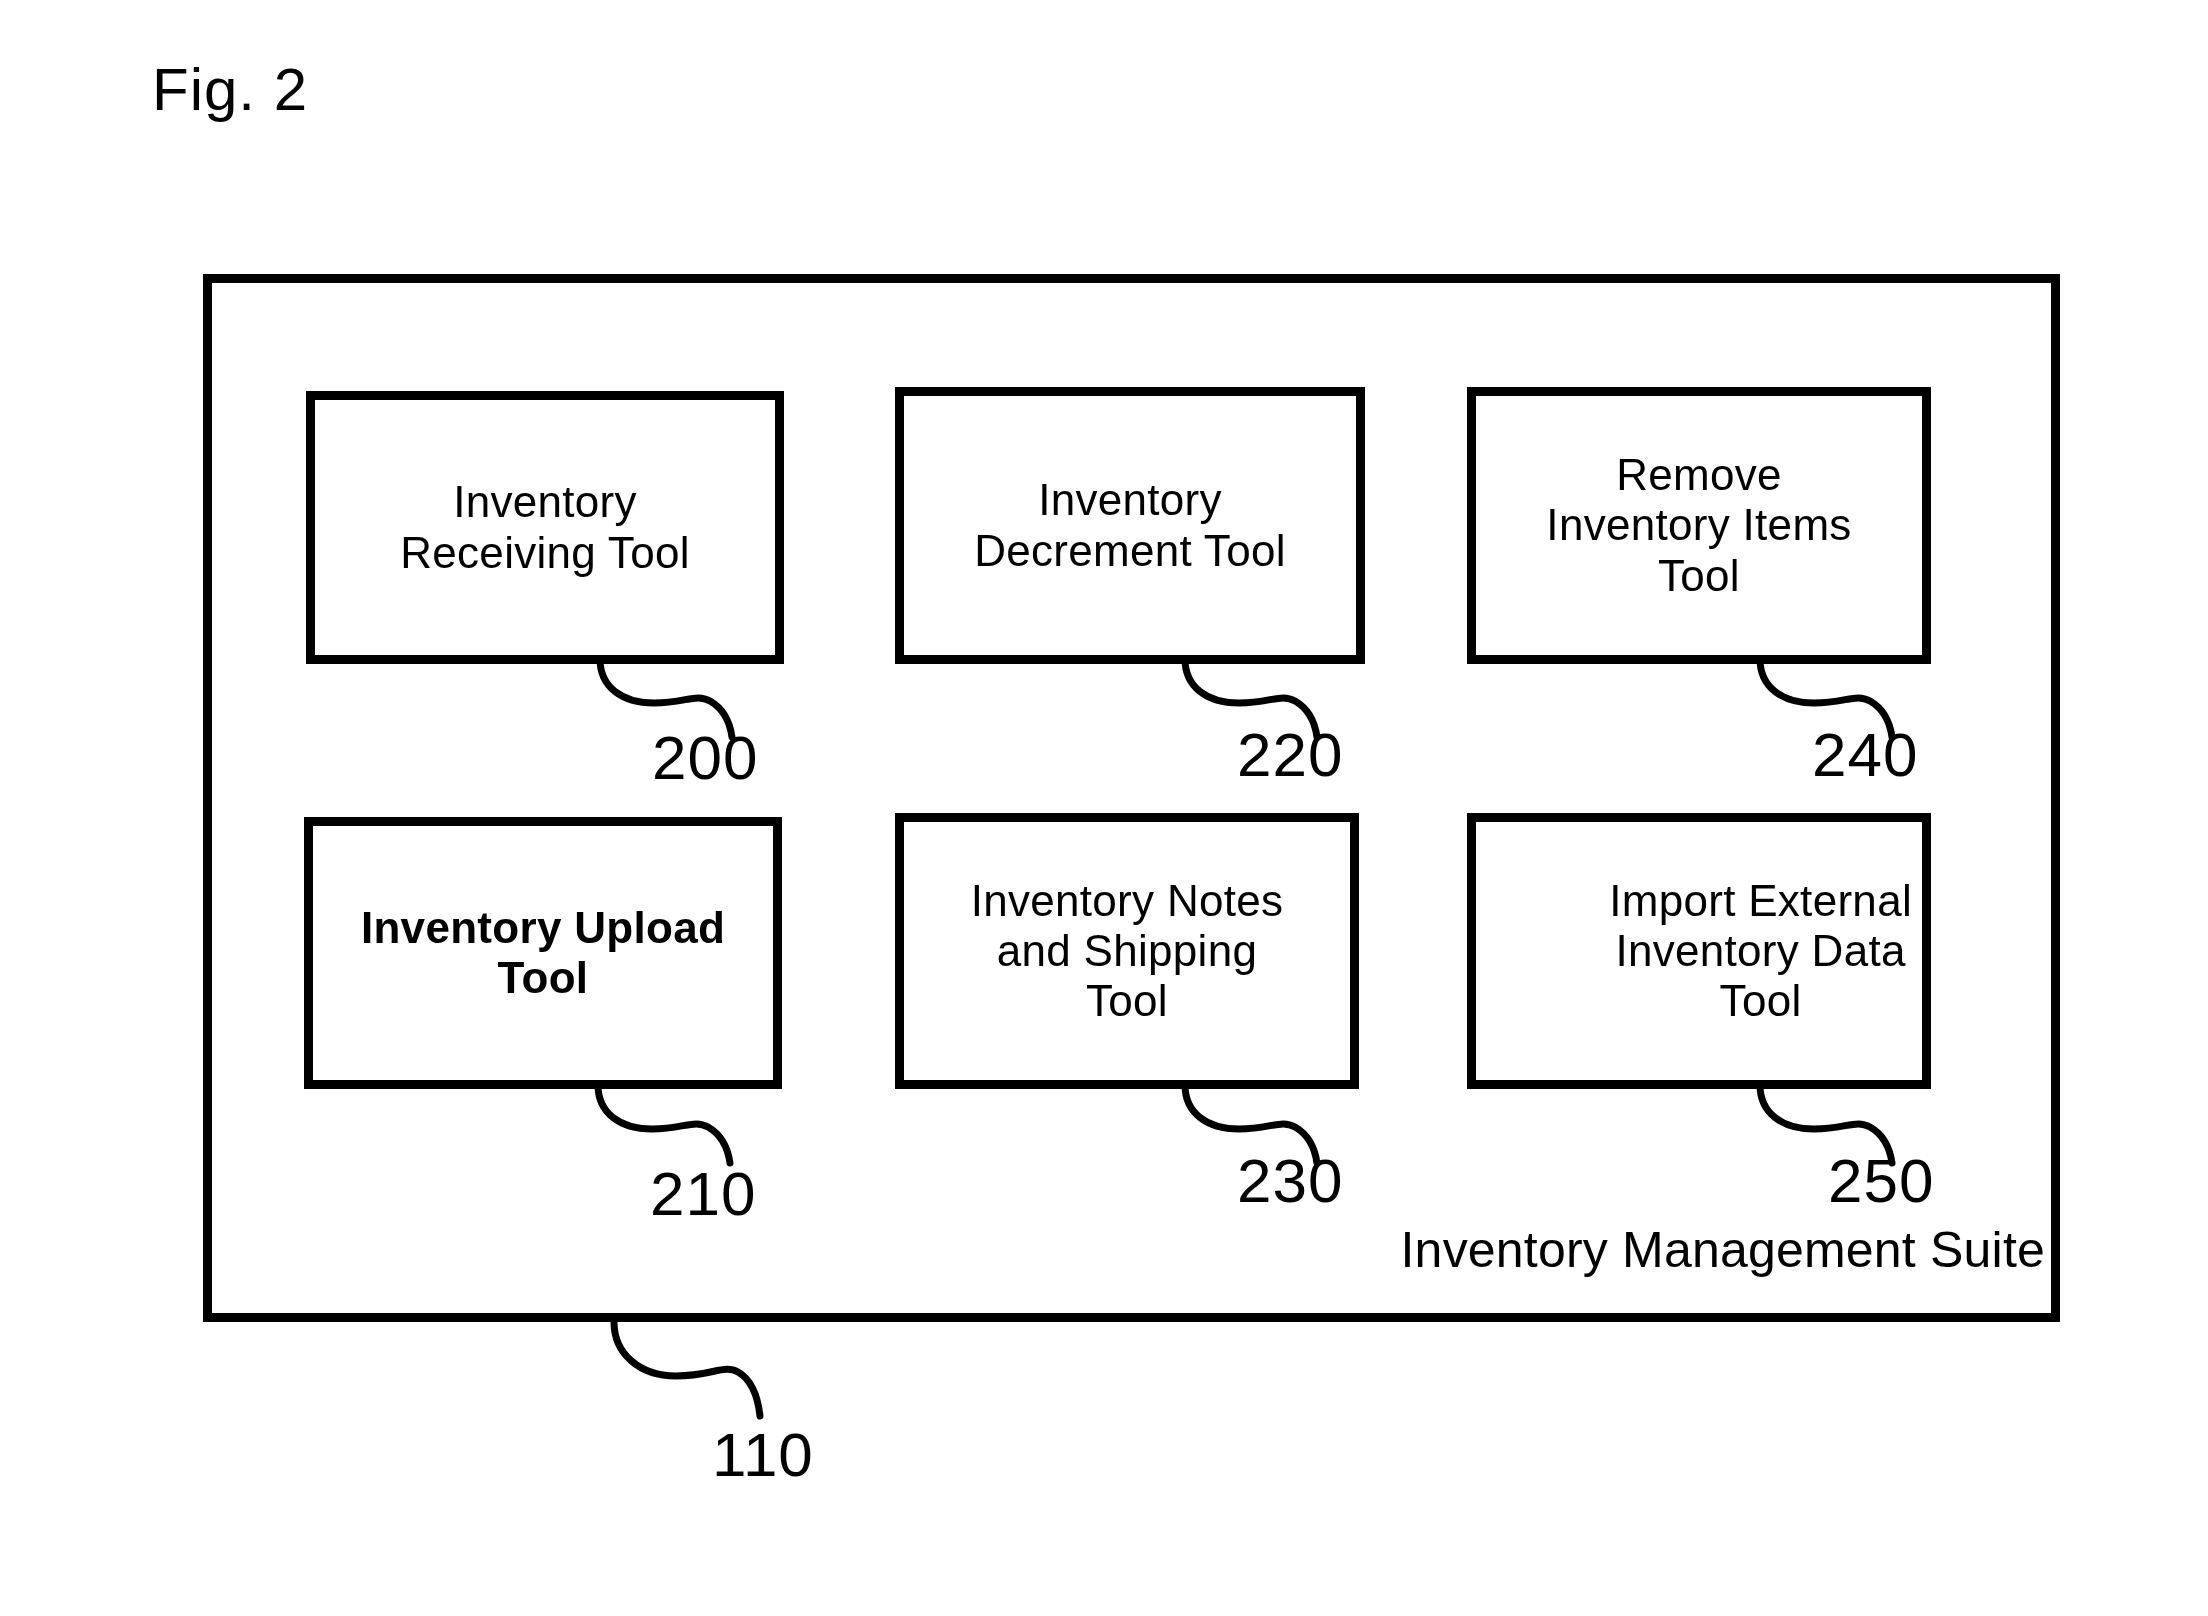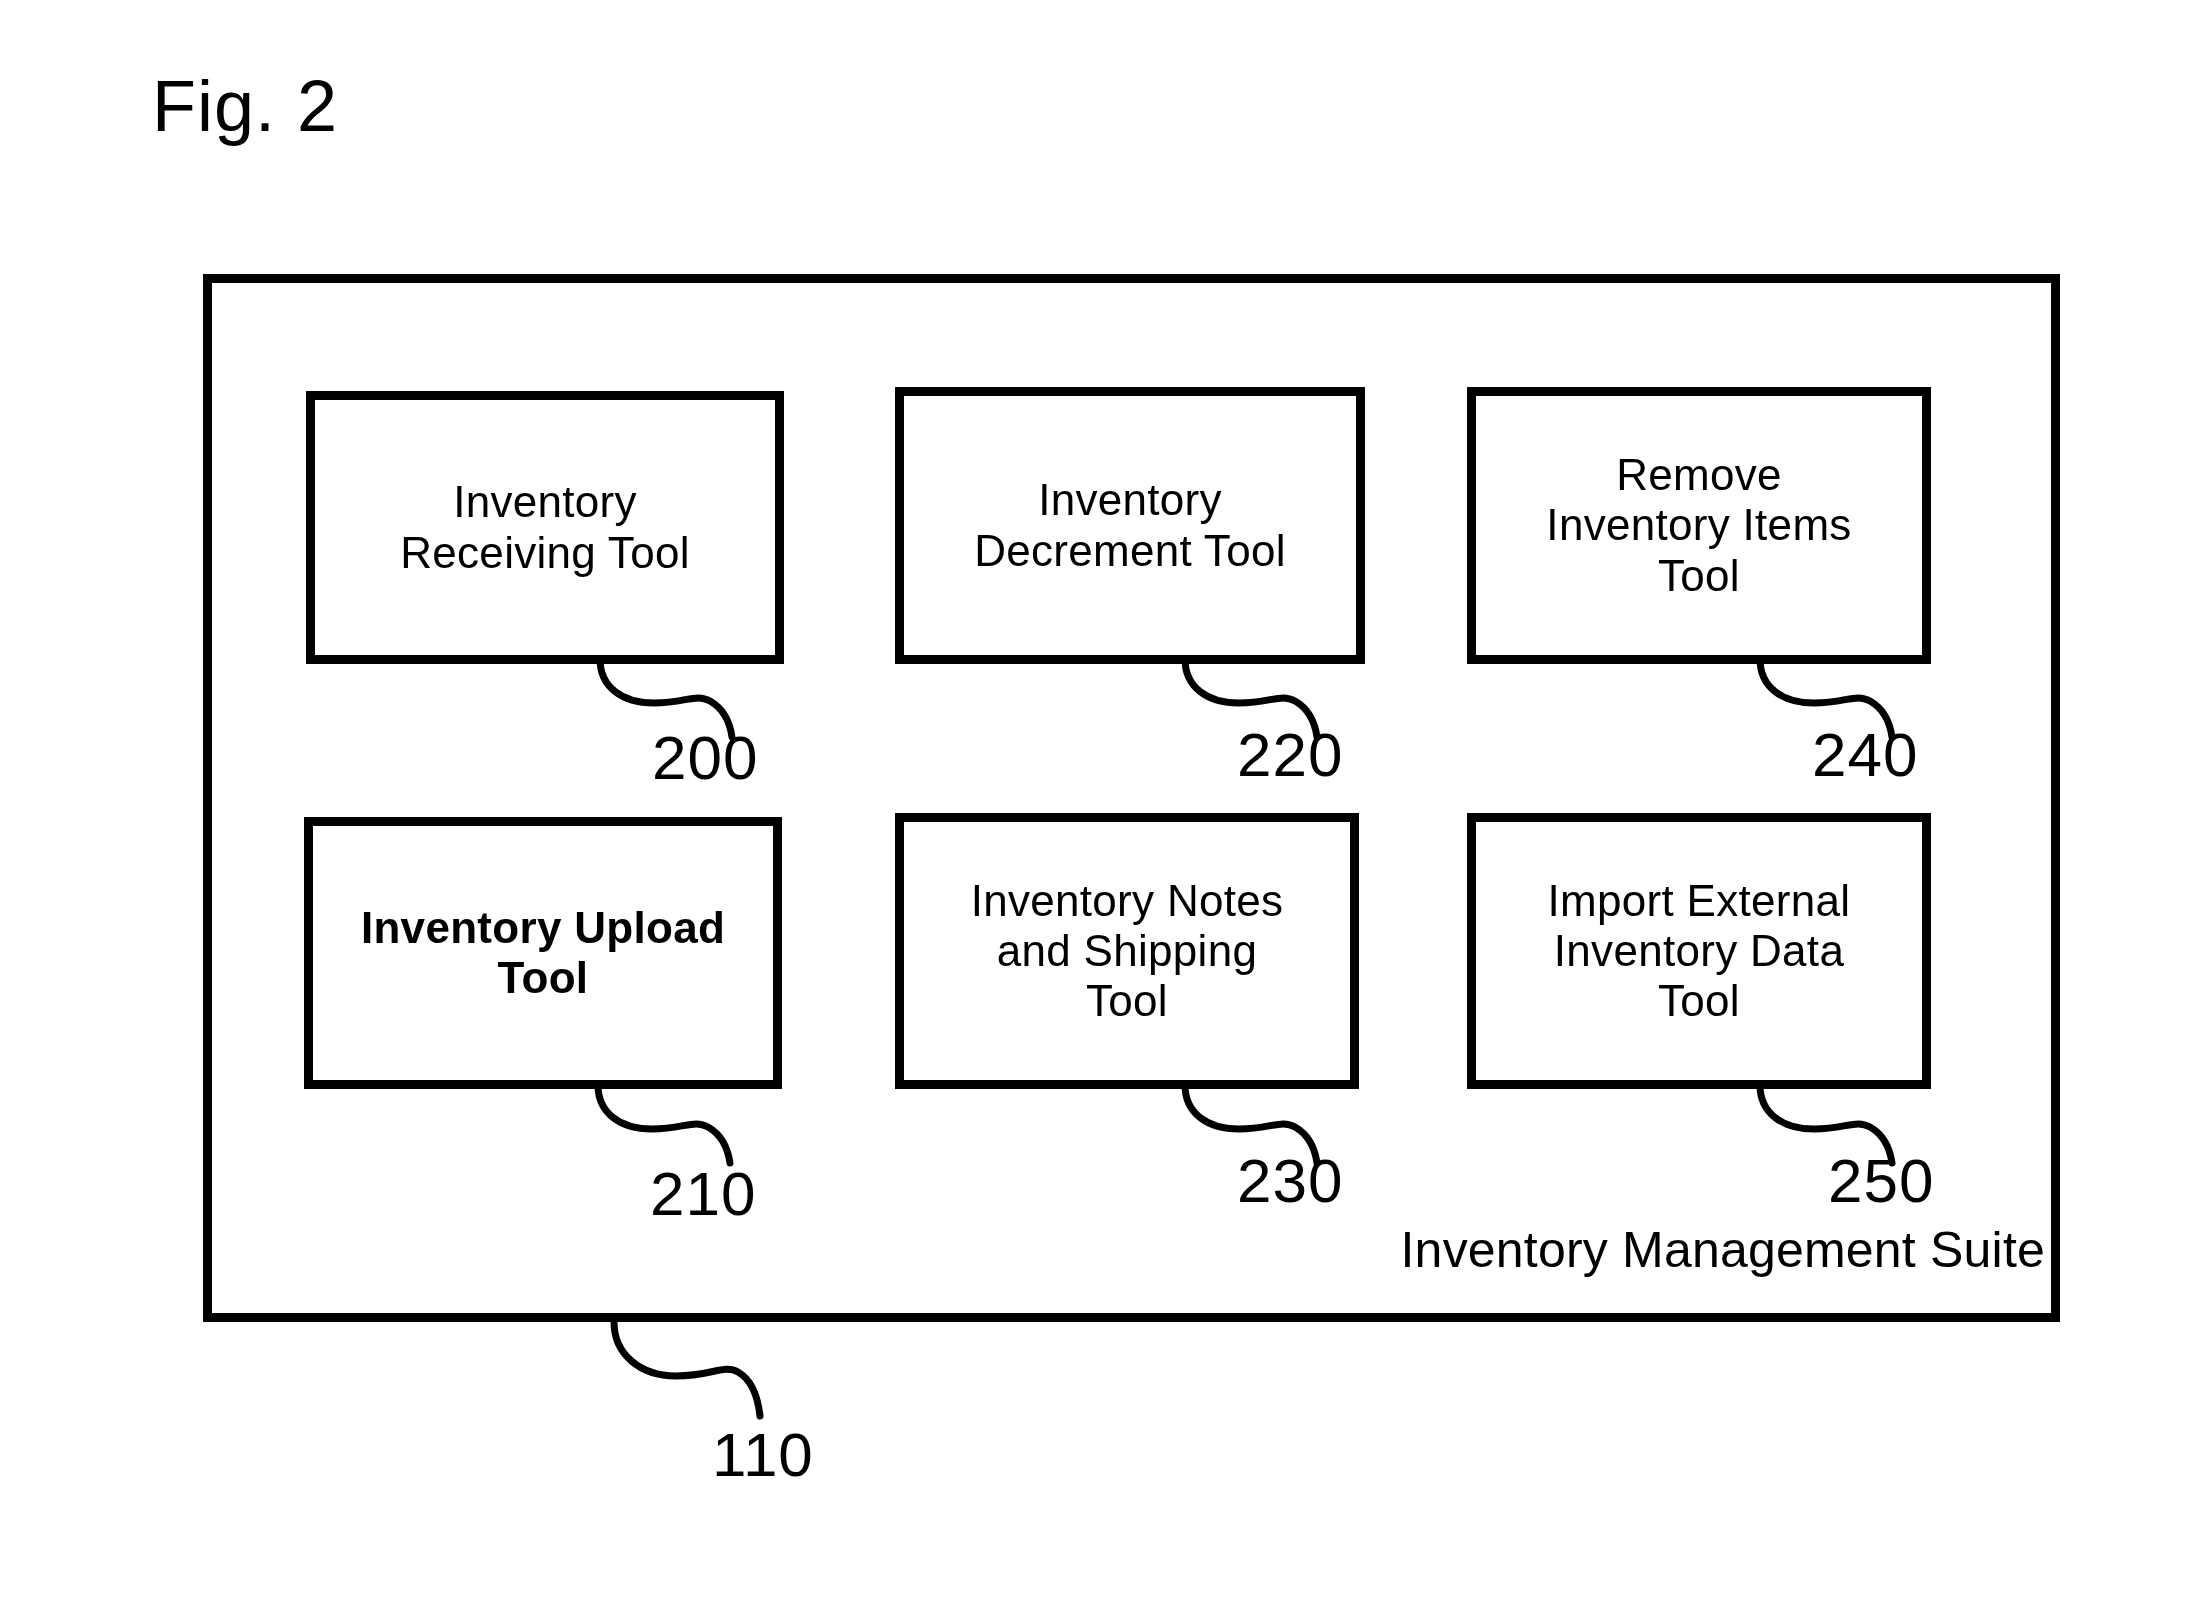--- a/index.html
+++ b/index.html
@@ -14,22 +14,22 @@
     overflow: hidden;
     font-family: "Liberation Sans", sans-serif;
     color: #000000;
     -webkit-font-smoothing: antialiased;
   }
 
   
   #fig-title {
     position: absolute;
     left: 152px;
-    top: 70px;
-    font-size: 72px;
+    top: 60px;
+    font-size: 60px;
     line-height: 1.0;
     letter-spacing: 1px;
     font-weight: 400;
     color: #000;
     white-space: nowrap;
   }
 
   
   #system-frame {
     position: absolute;
@@ -60,21 +60,21 @@
     padding: 0 10px;
     white-space: pre-line;
   }
 
   
   #box-200 { left: 297px;  top: 382px;  width: 478px; height: 273px; }
   #box-220 { left: 886px;  top: 378px;  width: 470px; height: 277px; }
   #box-240 { left: 1458px; top: 378px;  width: 464px; height: 277px; }
   #box-210 { left: 295px;  top: 808px;  width: 478px; height: 272px; }
   #box-230 { left: 886px;  top: 804px;  width: 470px; height: 276px; }
-  #box-250 { left: 1458px; top: 804px;  width: 464px; height: 276px; }
+  #box-250 { left: 1458px; top: 804px;  width: 464px; height: 276px; justify-content: flex-end; }
 
   
   .ref-num {
     position: absolute;
     font-size: 62px;
     line-height: 1.0;
     letter-spacing: 1px;
     white-space: nowrap;
   }
   #ref-200 { left: 652px;  top: 727px; }

